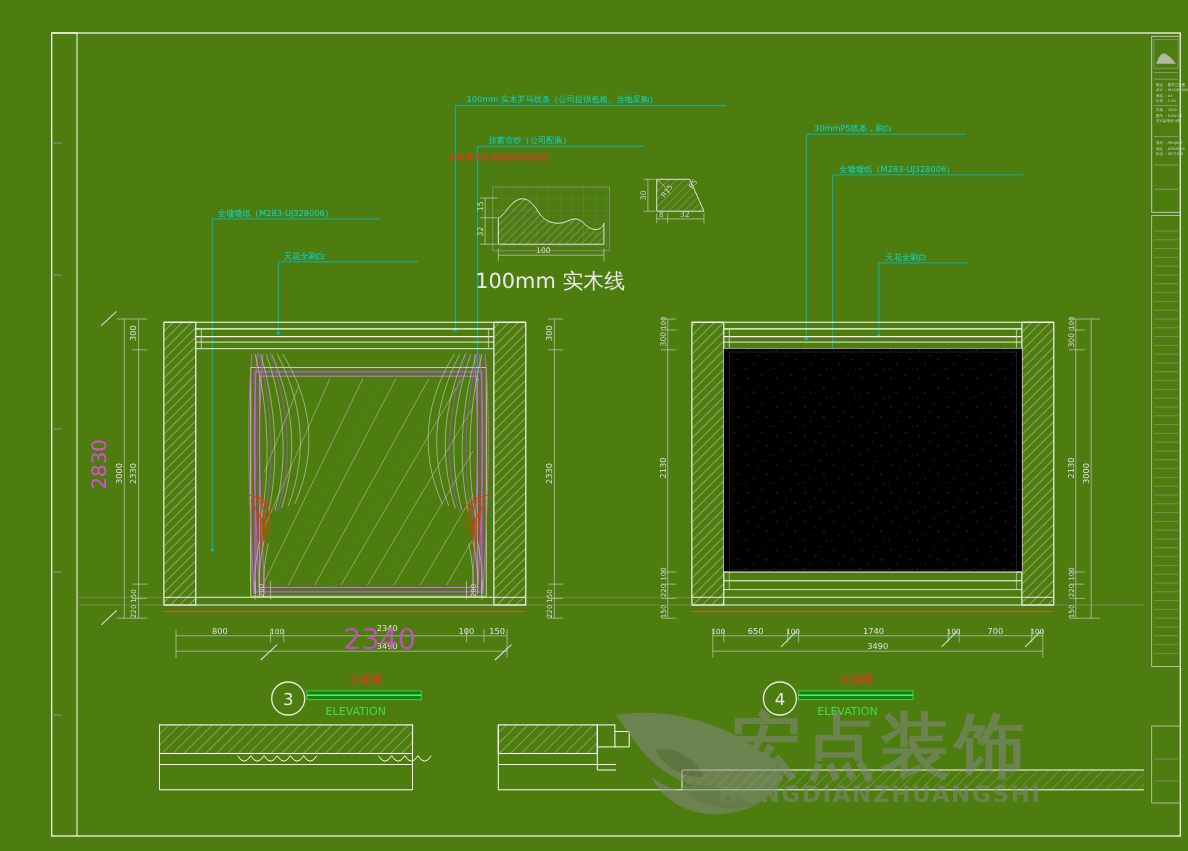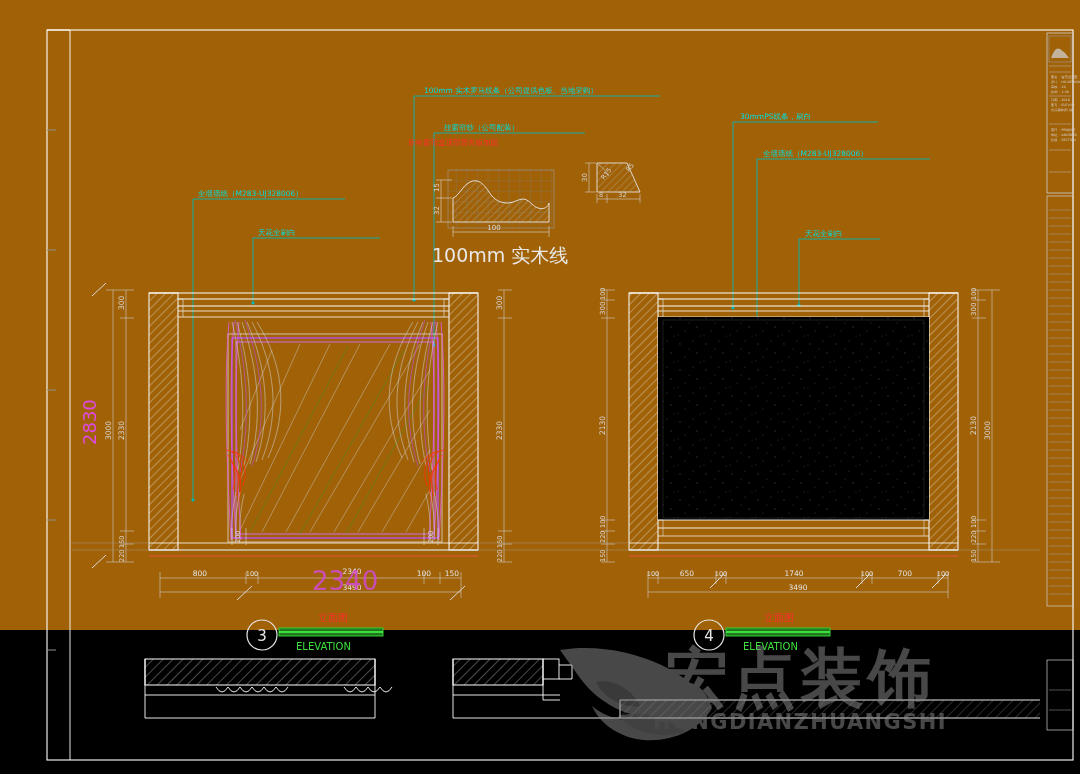--- a/index.html
+++ b/index.html
@@ -1,19 +1,19 @@
 <!DOCTYPE html>
 <html><head>
 <meta charset="utf-8">
 <title>CAD Elevation Drawing</title>
 <style>
   html,body{margin:0;padding:0;background:#000;}
   body{width:1080px;height:774px;overflow:hidden;
        font-family:"DejaVu Sans","Liberation Sans",sans-serif;}
-  #stage{position:relative;width:1080px;height:630px;background:#a16207;}
+  #stage{position:relative;width:1080px;height:774px;background:#4d7c0f;}
   svg#cad{position:absolute;left:0;top:0;width:1080px;height:774px;display:block;}
   text{font-family:"DejaVu Sans","Liberation Sans",sans-serif;}
 </style>
 </head>
 <body>
 
 <div id="stage">
 
 <svg id="cad" viewBox="0 0 1080 774">
   <defs>

